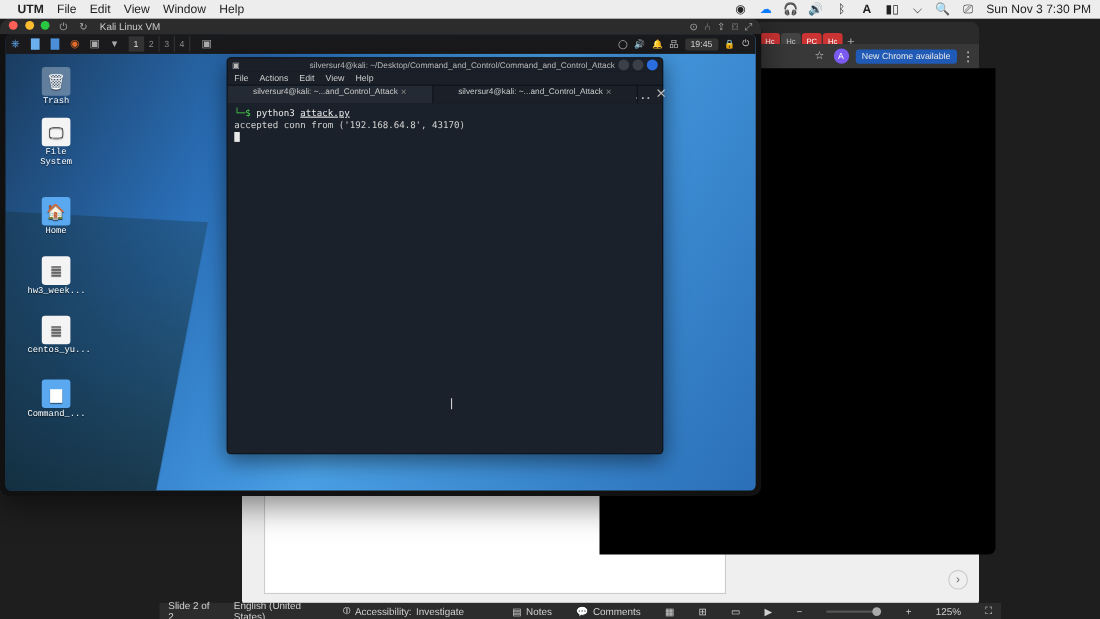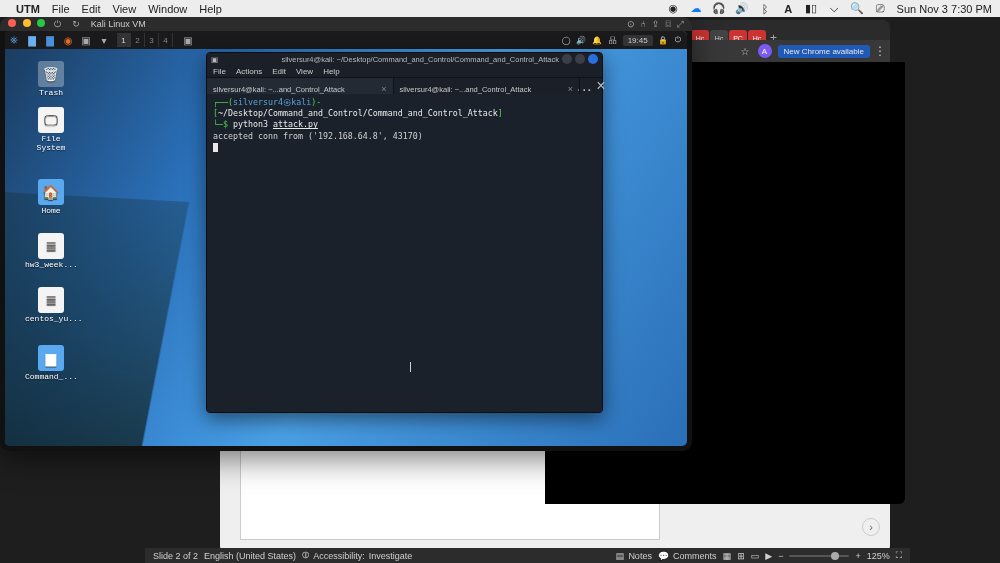--- a/index.html
+++ b/index.html
@@ -6,21 +6,21 @@
   html, body { width: 1000px; height: 563px; overflow: hidden; font-family: -apple-system, "Helvetica Neue", Arial, sans-serif; background:#1e1e1e; }
 
   
   .mac-menubar { position:absolute; top:0; left:0; right:0; height:17px; background:rgba(255,255,255,0.92); display:flex; align-items:center; font-size:11px; color:#222; z-index:50; }
   .mac-menubar .apple { margin:0 8px 0 8px; }
   .mac-menubar .m { margin-right:12px; }
   .mac-menubar .right { margin-left:auto; display:flex; align-items:center; gap:10px; padding-right:8px; }
   .mac-menubar .right .ico { width:13px; height:13px; display:inline-flex; align-items:center; justify-content:center; font-size:11px; }
 
   
-  .bottom-status { position:absolute; bottom:0; left:145px; right:90px; height:15px; background:#2c2c2c; color:#d0d0d0; font-size:9px; display:flex; align-items:center; gap:6px; padding:0 8px; z-index:40; }
+  .bottom-status { position:absolute; bottom:0; left:145px; right:90px; height:15px; background:#2c2c2c; color:#d0d0d0; font-size:9px; display:flex; align-items:center; gap:22px; padding:0 8px; z-index:40; }
   .bottom-status .seg { display:flex; align-items:center; gap:4px; }
   .bottom-status .spacer { flex:1; }
   .bottom-status .zoom-slider { width:60px; height:2px; background:#555; position:relative; border-radius:1px; }
   .bottom-status .zoom-slider:before { content:''; position:absolute; width:8px; height:8px; background:#aaa; border-radius:50%; top:-3px; left:42px; }
 
   
   .bg-chrome { position:absolute; top:20px; left:685px; width:205px; height:36px; background:#2b2b2b; border-radius:7px 7px 0 0; display:flex; align-items:center; z-index:3; }
   .bg-chrome .tabs { display:flex; gap:1px; margin-left:6px; align-items:center; }
   .bg-chrome .tab { width:18px; height:16px; background:#444; border-radius:3px 3px 0 0; display:flex; align-items:center; justify-content:center; font-size:7px; color:#ccc; }
   .bg-chrome .tab.red { background:#cc3333; color:#fff; }
@@ -62,21 +62,21 @@
   .monitor .glyph{ background:#f4f4f4; color:#333; border-radius:4px; }
 
   
   .term { position:absolute; top:21px; left:201px; width:397px; height:361px; background:#141820; border:1px solid #0a0d12; border-radius:4px; box-shadow:0 6px 20px rgba(0,0,0,.5); z-index:5; display:flex; flex-direction:column; }
   .term .t-title { height:12px; background:#1a1f28; display:flex; align-items:center; font-size:7.5px; color:#b8b8b8; padding:0 4px; }
   .term .t-title .ttl { flex:1; text-align:right; white-space:nowrap; overflow:hidden; }
   .term .t-title .wbtn { width:10px; height:10px; border-radius:5px; margin-left:3px; display:inline-block; }
   .term .t-title .min { background:#3a3f48; } .term .t-title .max { background:#3a3f48; } .term .t-title .cls { background:#2b6ee0; }
   .term .t-menu { height:13px; background:#1a1f28; display:flex; align-items:center; font-size:8px; color:#ccc; gap:10px; padding:0 6px; border-bottom:1px solid #0d1118; }
   .term .t-tabs { height:16px; background:#1a1f28; display:flex; }
-  .term .t-tab { flex:1; display:flex; align-items:flex-end; font-size:7.5px; padding:0 6px; color:#c8c8c8; border-right:1px solid #0d1118; position:relative; }
+  .term .t-tab { flex:1; display:flex; align-items:flex-start; font-size:7.5px; padding:0 23px; color:#c8c8c8; border-right:1px solid #0d1118; position:relative; }
   .term .t-tab .tx { margin-left:auto; color:#888; font-size:9px; }
   .term .t-tab.active { background:#242a33; }
   .term .more { width:22px; display:flex; align-items:center; justify-content:center; color:#bbb; }
   .term .body { flex:1; background:#1b212b; padding:3px 6px; font-family:Menlo,Consolas,monospace; font-size:8.3px; color:#d0d0d0; line-height:1.35; position:relative; }
   .term .body .c-green { color:#4ad64a; }
   .term .body .c-blue { color:#5aa1d8; }
   .term .body .c-white { color:#e8e8e8; }
   .term .body .u { text-decoration:underline; }
   .term .body .cursor { display:inline-block; width:5px; height:9px; background:#e8e8e8; vertical-align:text-bottom; }
   .term .text-caret { position:absolute; top:268px; left:203px; width:1px; height:10px; background:#d0d0d0;}
@@ -223,23 +223,20 @@
           <span class="tx">×</span>
         </div>
         <div class="t-tab">
           <span>silversur4@kali: ~...and_Control_Attack</span>
           <span class="tx">×</span>
         </div>
         <div class="more">… <span style="margin-left:4px">×</span></div>
       </div>
       <div class="body">
         <div>
-          <span class="c-green">┌──(</span><span class="c-blue">silversur4㉿kali</span><span class="c-green">)-[</span><span class="c-white">~/Desktop/Command_and_Control/Command_and_Control_Attack</span><span class="c-green">]</span>
-        </div>
-        <div>
           <span class="c-green">└─$ </span><span class="c-white">python3 </span><span class="c-white u">attack.py</span>
         </div>
         <div>accepted conn from ('192.168.64.8', 43170)</div>
         <span class="cursor"></span>
         <span class="text-caret"></span>
       </div>
     </div>
   </div>
 </div>
 

